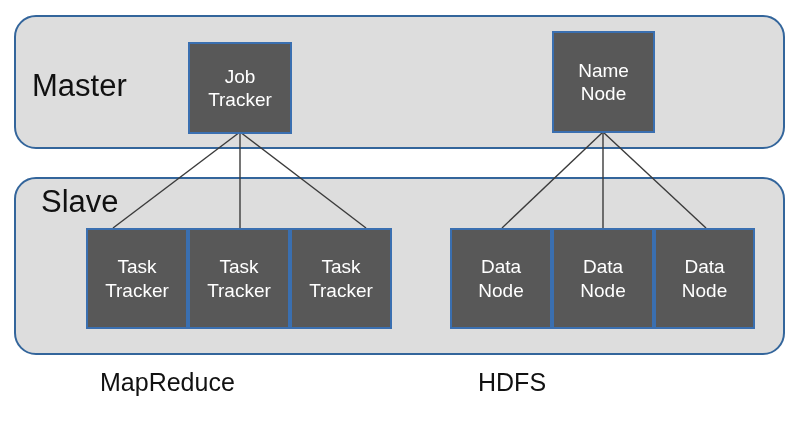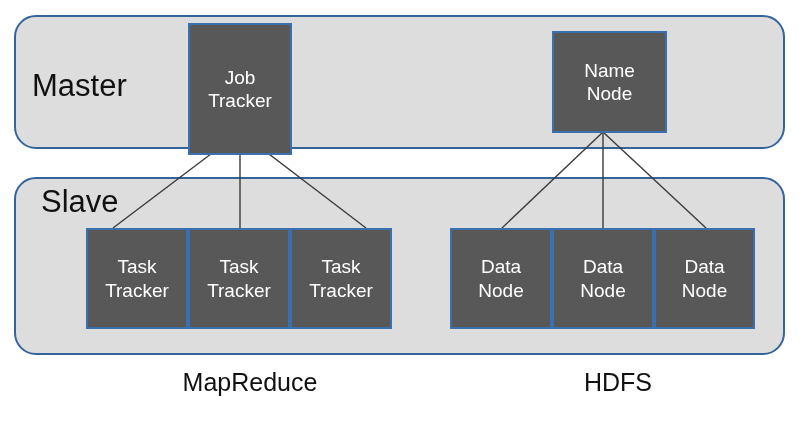--- a/index.html
+++ b/index.html
@@ -75,28 +75,28 @@
     font-size: 19px;
     line-height: 1.22;
     text-align: center;
     white-space: nowrap;
   }
   .node .ln { display: block; }
 
   
   #node-job-tracker {
     left: 188px;
-    top: 23px;
+    top: 42px;
     width: 104px;
-    height: 132px;
+    height: 92px;
   }
   #node-name-node {
     left: 552px;
     top: 31px;
-    width: 115px;
+    width: 103px;
     height: 102px;
   }
 
   
   #node-task-tracker-1 { left: 86px;  top: 228px; width: 102px; height: 101px; }
   #node-task-tracker-2 { left: 188px; top: 228px; width: 102px; height: 101px; }
   #node-task-tracker-3 { left: 290px; top: 228px; width: 102px; height: 101px; }
 
   #node-data-node-1 { left: 450px; top: 228px; width: 102px; height: 101px; }
   #node-data-node-2 { left: 552px; top: 228px; width: 102px; height: 101px; }
@@ -116,21 +116,21 @@
     stroke-width: 1.4;
   }
 
   
   .caption {
     position: absolute;
     color: #111111;
     font-size: 25px;
     line-height: 1;
     white-space: nowrap;
-    text-align: center;
+    text-align: left;
   }
   #caption-mapreduce {
     left: 100px;
     top: 370px;
     width: 300px;
   }
   #caption-hdfs {
     left: 478px;
     top: 370px;
     width: 280px;

